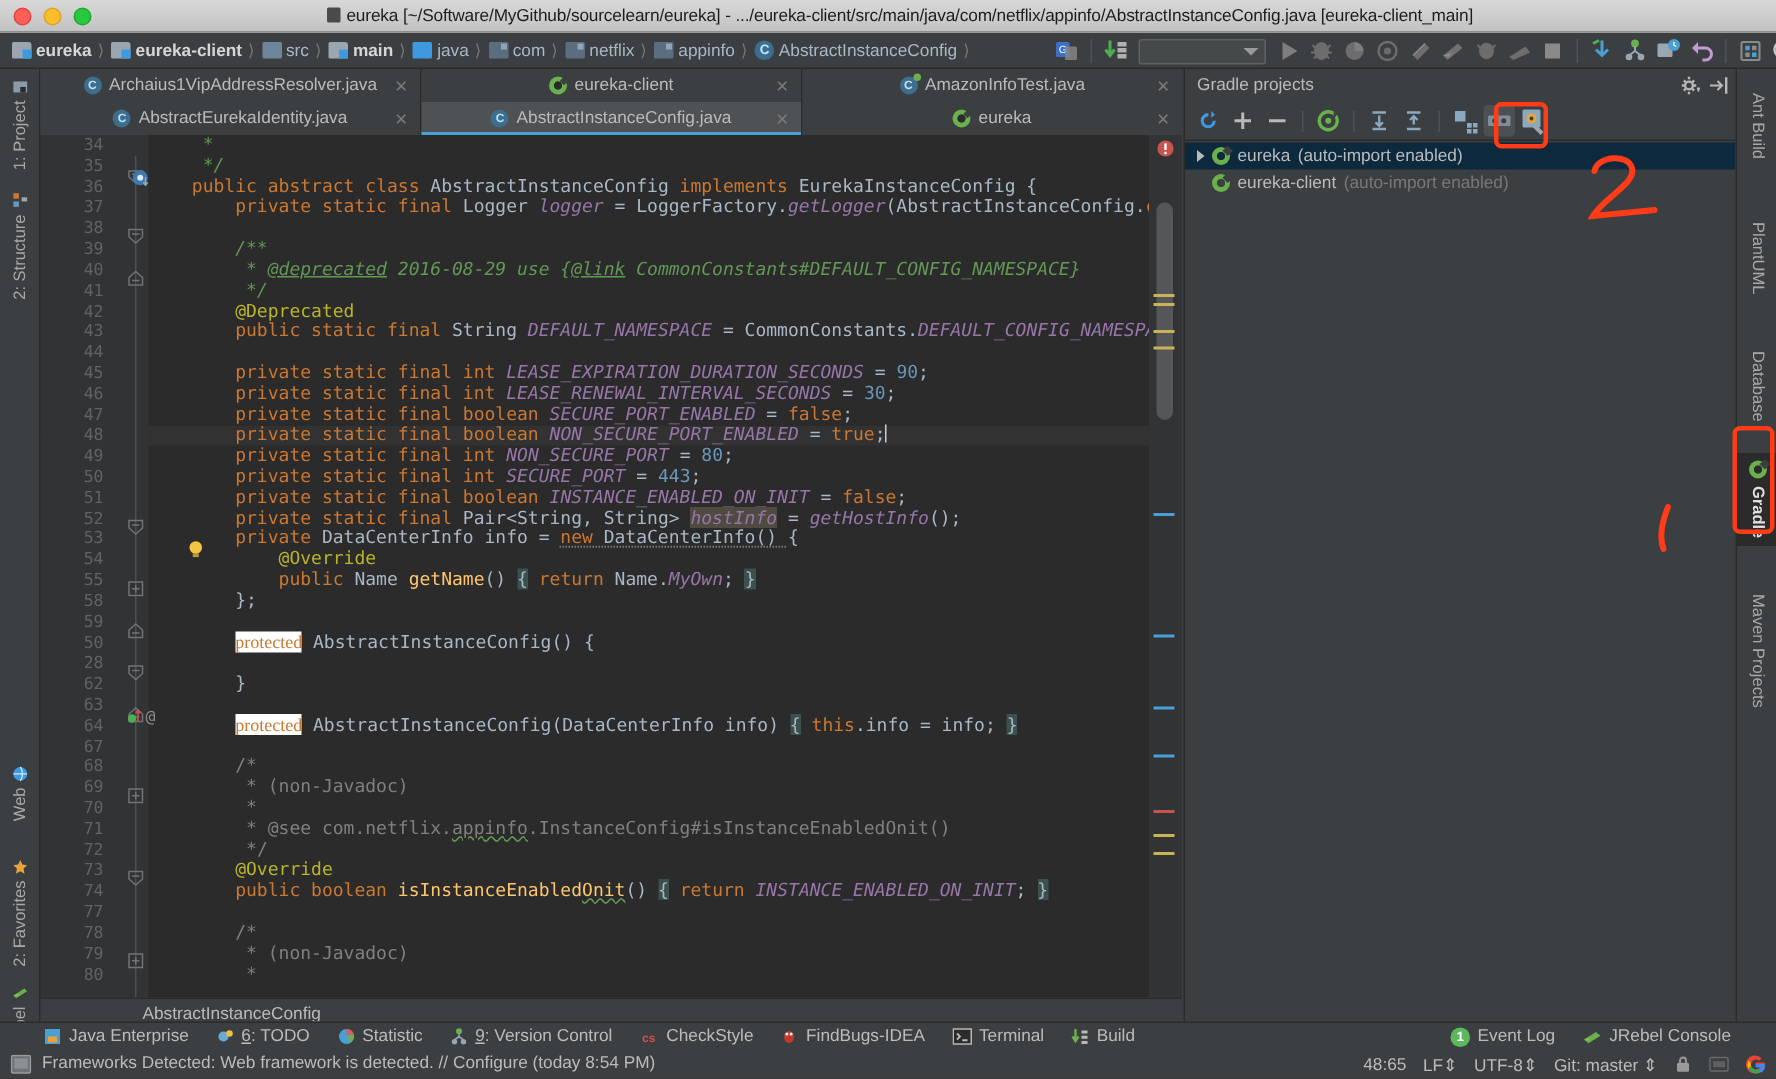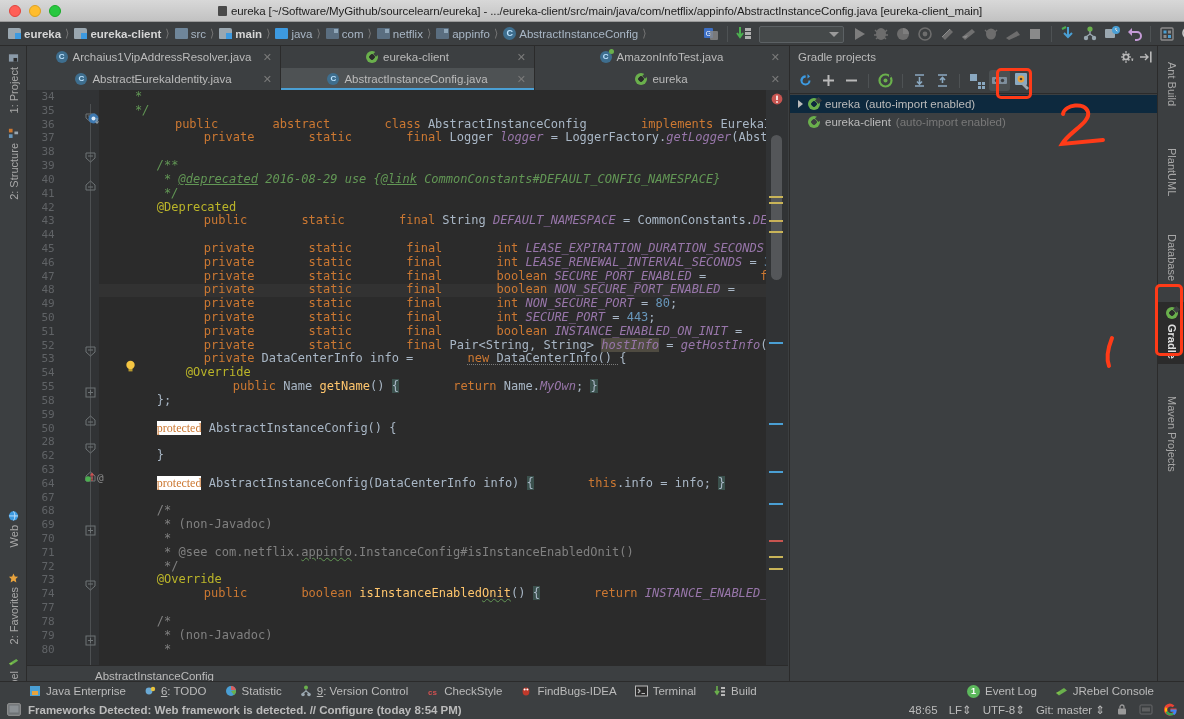--- a/index.html
+++ b/index.html
@@ -111,38 +111,38 @@
   .tico.test:after{content:'';position:absolute;right:-2px;top:-2px;width:5px;height:5px;background:#6ab04c;border-radius:50%;}
 
   .codewrap {
     position:absolute; left:0; top:44px; width:761px; height:606px;
     background:#2b2b2b; overflow:hidden;
   }
   .gutter {
     position:absolute; left:0; top:0; width:72px; height:100%;
     background:#313335;
   }
-  .glines { position:absolute; left:0; top:0; width:46px; text-align:center; }
+  .glines { position:absolute; left:0; top:0; width:46px; text-align:right; }
   .gl {
     height:13.82px; line-height:13.82px; font-family:"DejaVu Sans Mono", monospace;
     font-size:11px; color:#606366; padding-right:4px;
   }
   .foldcol { position:absolute; left:56px; top:0; width:16px; height:100%; }
   .foldline { position:absolute; left:7px; top:14px; bottom:26px; width:1px; background:#4d5052; }
 
   .code {
     position:absolute; left:72px; top:0; right:22px; height:100%;
     font-family:"DejaVu Sans Mono", monospace; font-size:12px;
     white-space:pre; color:#a9b7c6;
   }
   .cl { height:13.82px; line-height:13.82px; }
   .caretline { position:absolute; left:72px; right:22px; height:13.82px; background:#323232; }
   .caretgut  { position:absolute; left:0; width:72px; height:13.82px; background:#3a3a3a; }
 
-  .kw { color:#cc7832;margin-left:47px; }
+  .kw { color:#cc7832; }
   .num { color:#6897bb; }
   .cmt { color:#808080; }
   .jdoc { color:#629755; font-style:italic; }
   .jdoc b { color:#629755; text-decoration:underline; font-weight:normal; }
   .anno { color:#bbb529; }
   .fld { color:#9876aa; font-style:italic; }
   .mth { color:#ffc66d; }
   .hl-brace { background:#3b514d; }
   .hl-ident { background:#4f4b41; }
   .modkw { background:#ffffff; color:#cc7832;font-family:Liberation Serif, serif; }
@@ -220,21 +220,21 @@
     position:absolute; left:0; top:681px; width:1184px; height:19px;
     background:#3c3f41; border-top:1px solid #2b2b2b;
     display:flex; align-items:center;
   }
   .twi { display:flex; align-items:center; gap:5px; font-size:11.5px; color:#bbbbbb; padding:0 9px; height:100%; }
   .twi u { text-decoration:underline; }
   .statusbar {
     position:absolute; left:0; top:700px; width:1184px; height:19px;
     background:#3c3f41; display:flex; align-items:center;
   }
-  .sb-left { display:flex; align-items:flex-end; gap:7px; padding-left:7px; font-size:11.5px; color:#bbbbbb;font-weight:bold;}
+  .sb-left { display:flex; align-items:flex-start; gap:7px; padding-left:7px; font-size:11.5px; color:#bbbbbb;}
   .sb-right { margin-left:auto; display:flex; align-items:center; gap:11px; padding-right:7px; font-size:11.5px; color:#bbbbbb;}
 </style>
 </head>
 <body>
 
 <div id="app">
 
   <div class="titlebar">
     <div class="traffic">
       <span class="tl r"></span>

